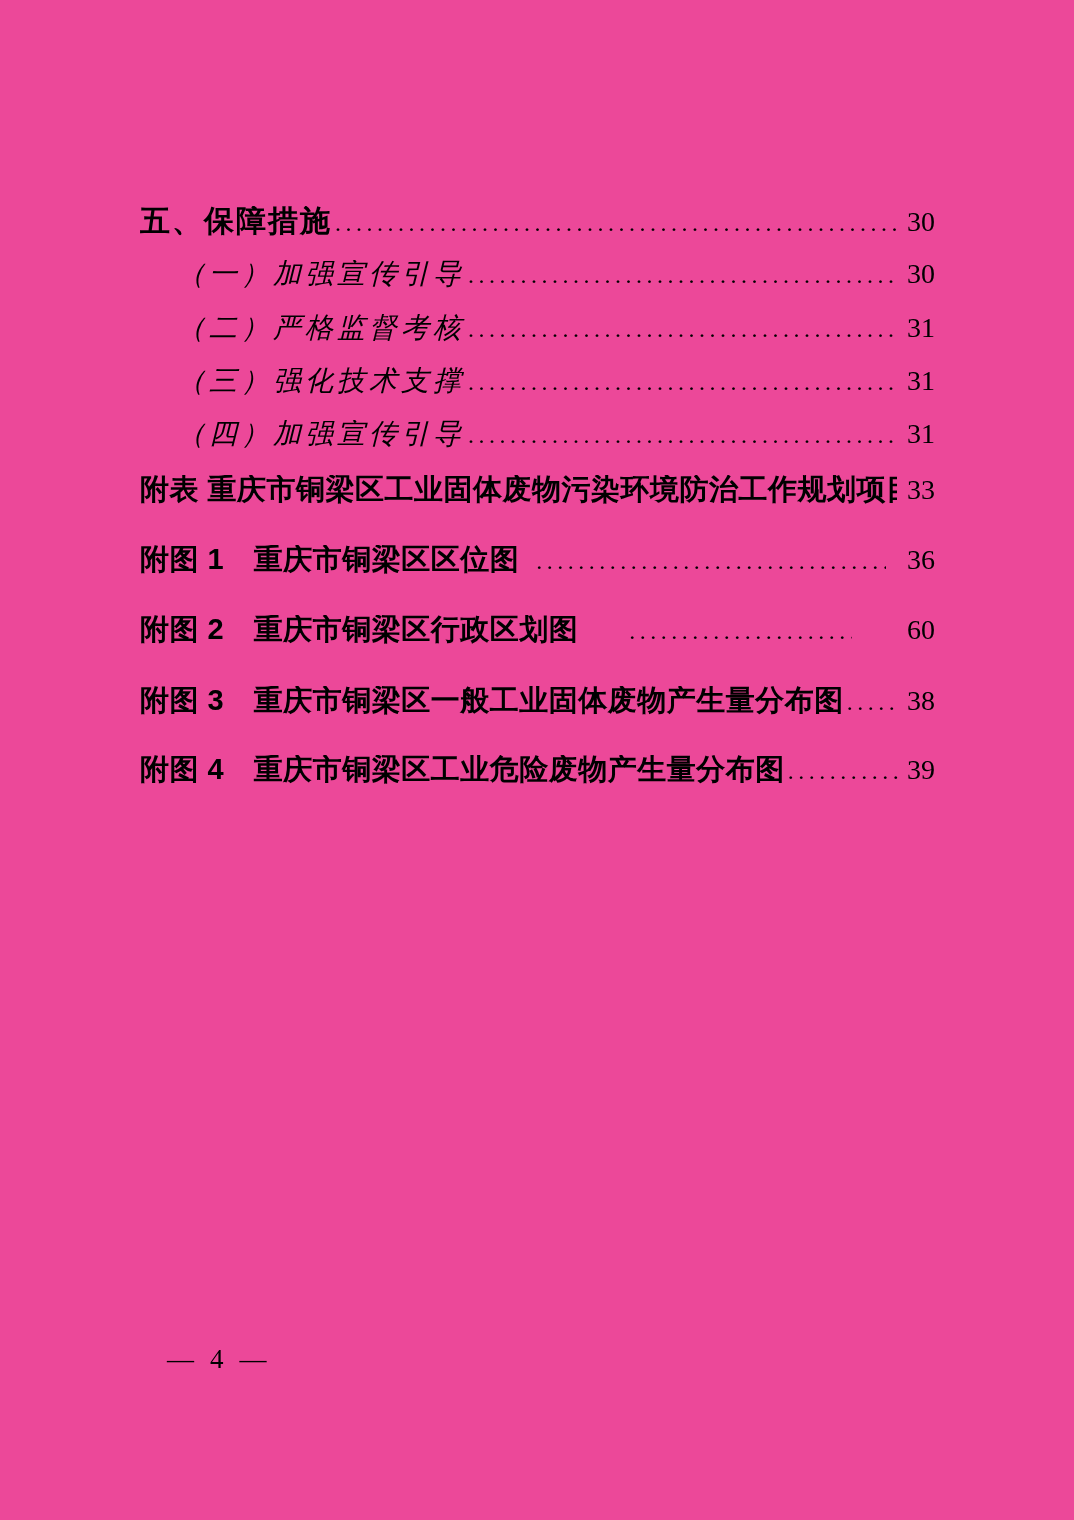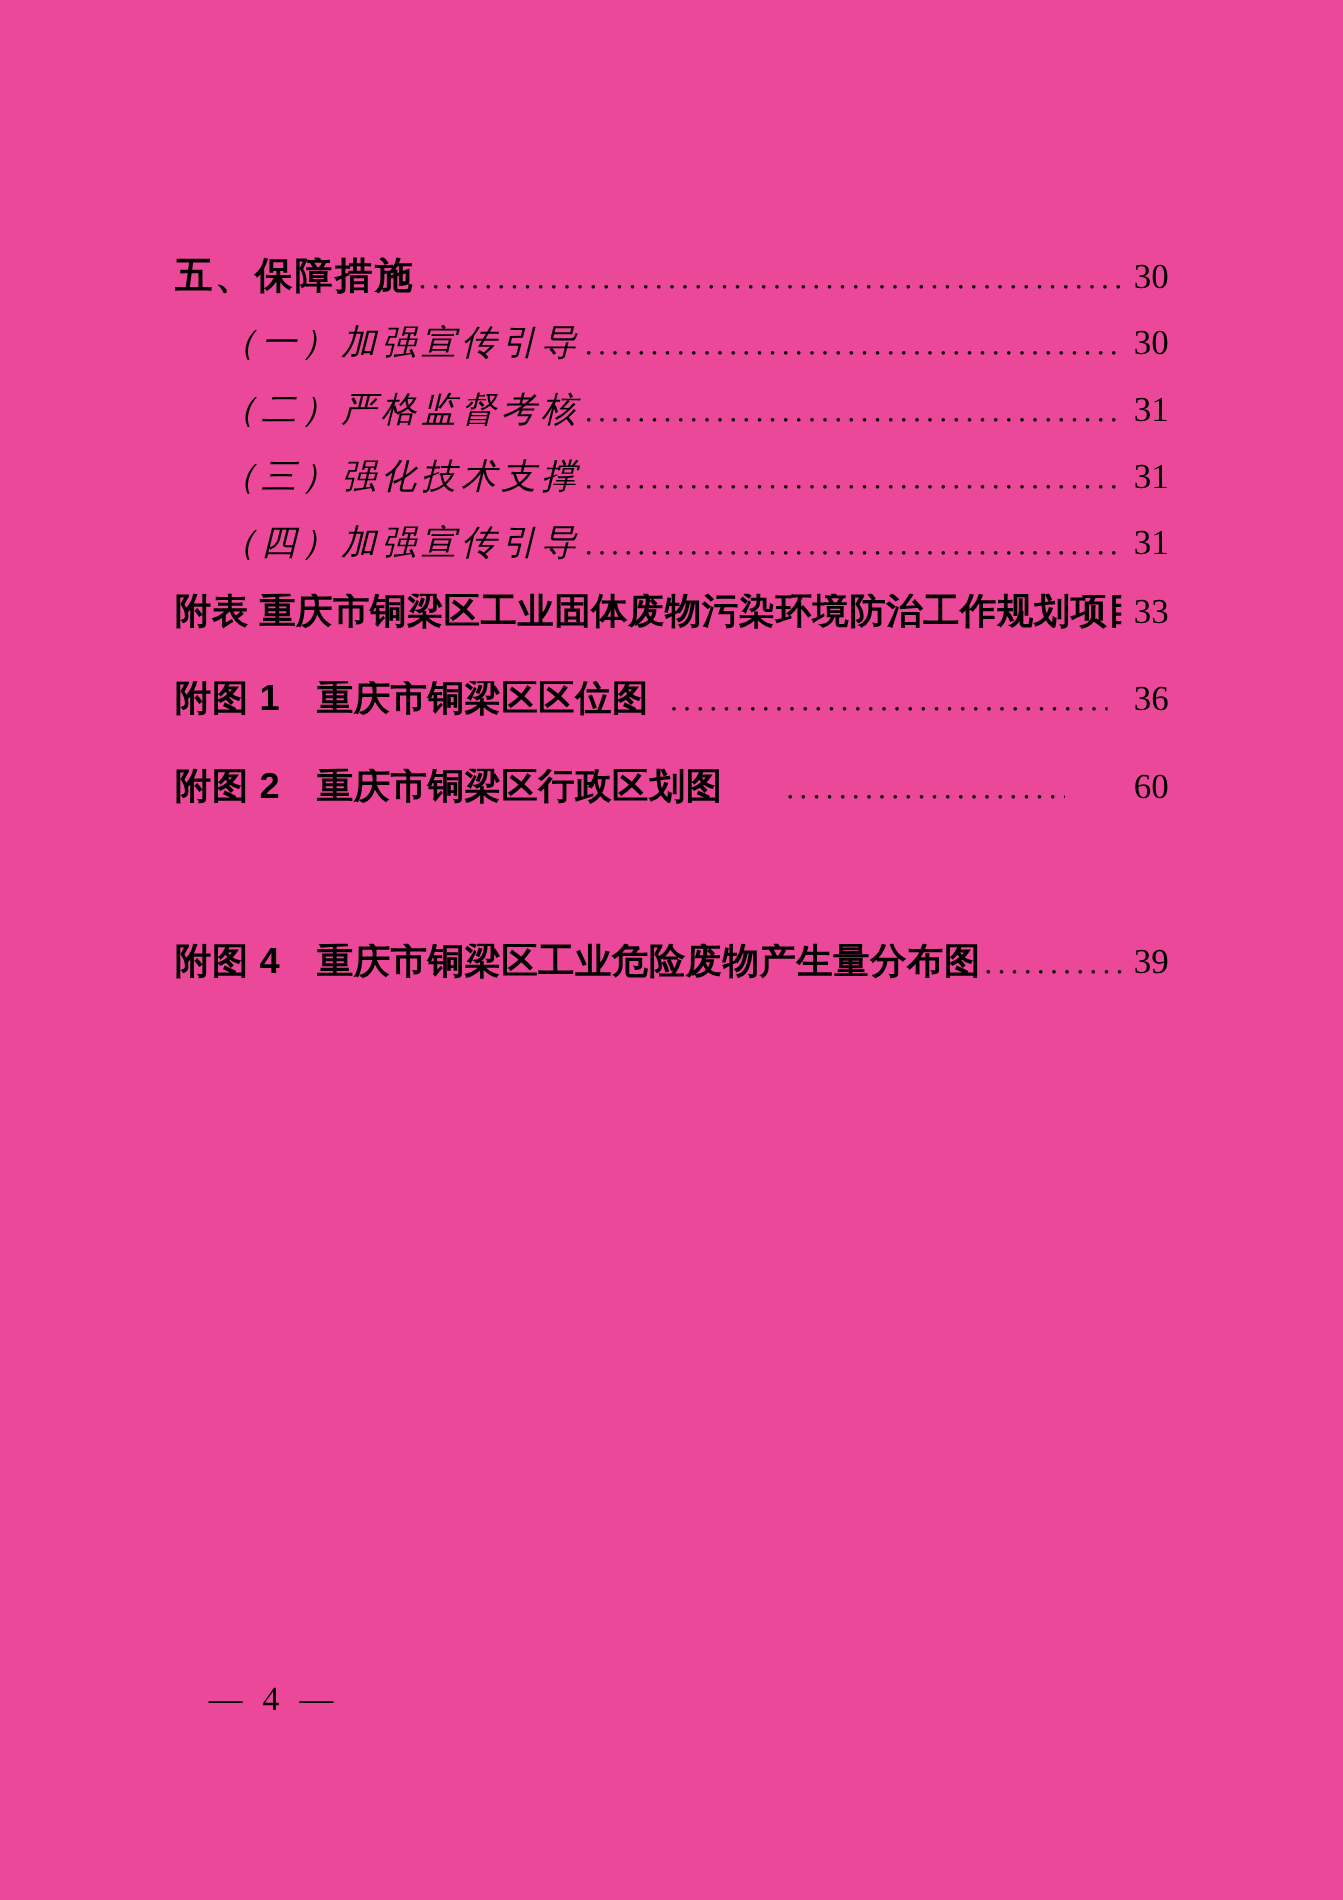--- a/index.html
+++ b/index.html
@@ -150,20 +150,25 @@
     <span class="leader"></span>
     <span class="pagenum">36</span>
   </div>
 
   <div class="row r8 attach">
     <span class="label">附图 2　重庆市铜梁区行政区划图</span>
     <span class="leader"></span>
     <span class="pagenum">60</span>
   </div>
 
+  <div class="row r9 attach">
+    <span class="label">附图 3　重庆市铜梁区一般工业固体废物产生量分布图</span>
+    <span class="leader"></span>
+    <span class="pagenum">38</span>
+  </div>
 
   <div class="row r10 attach">
     <span class="label">附图 4　重庆市铜梁区工业危险废物产生量分布图</span>
     <span class="leader"></span>
     <span class="pagenum">39</span>
   </div>
 
   <div class="footer">
     <span class="dash">—</span>
     <span class="num">4</span>

